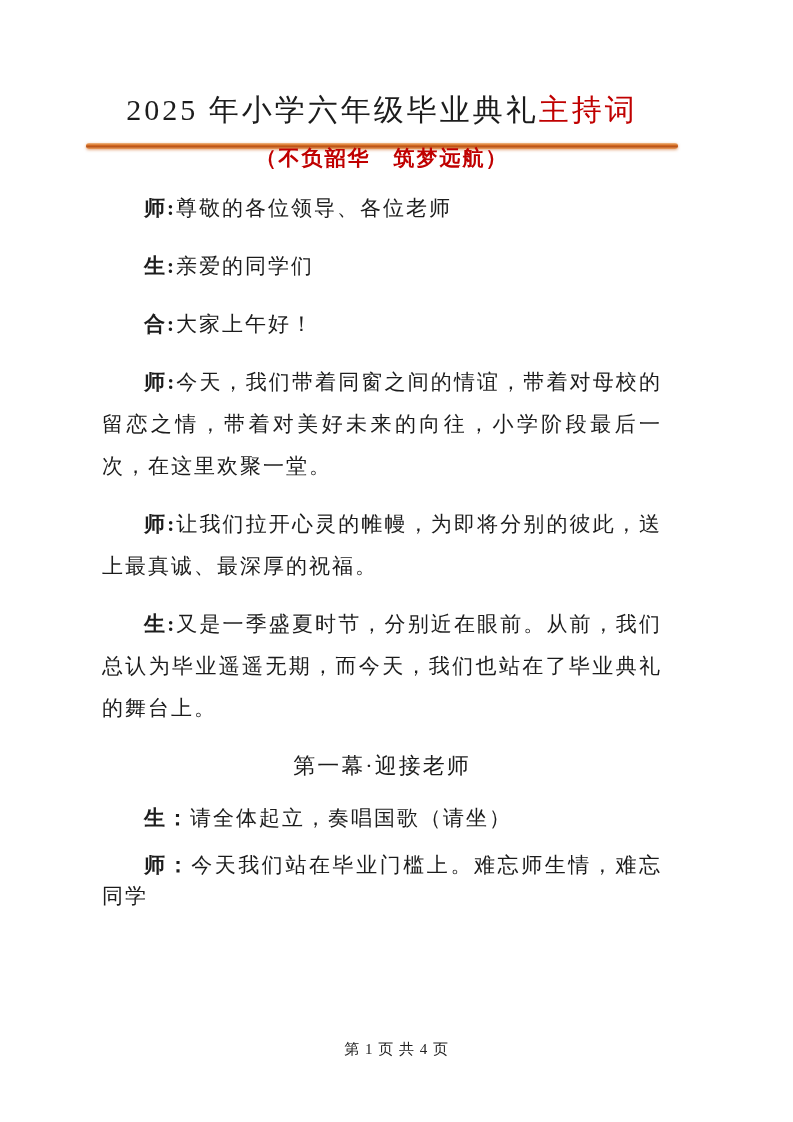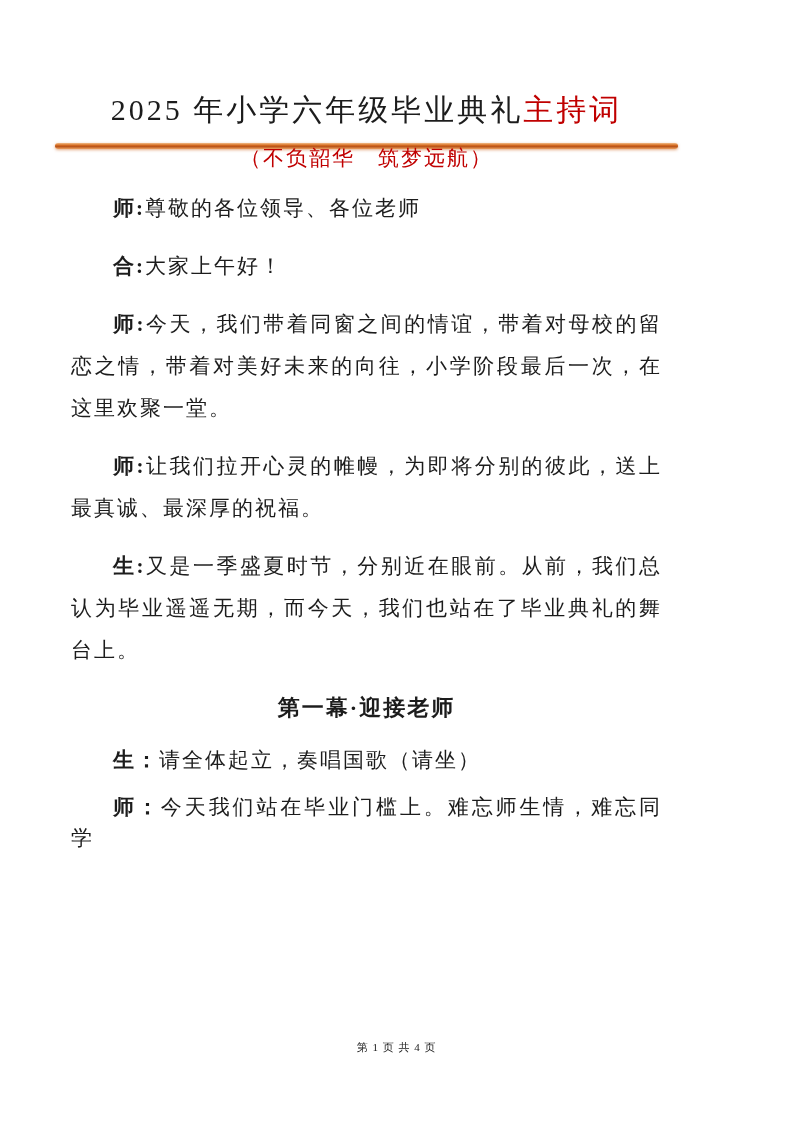--- a/index.html
+++ b/index.html
@@ -7,21 +7,21 @@
     padding: 0;
     background: #ffffff;
   }
   .page {
     position: relative;
     width: 793px;
     height: 1122px;
     margin: 0 auto;
     background: #ffffff;
     box-sizing: border-box;
-    padding: 90px 115px 0 55px;
+    padding: 90px 115px 0 86px;
     font-family: "Liberation Serif", "DejaVu Serif", serif;
     color: #1c1c1c;
     overflow: hidden;
   }
   .title {
     margin: 0;
     text-align: center;
     font-size: 30px;
     line-height: 40px;
     font-weight: normal;
@@ -37,21 +37,21 @@
     margin-top: 13px;
     border-radius: 3px;
     background: linear-gradient(180deg, #f2bb86 0%, #d2691e 40%, #b8541a 60%, #eda express 100%);
     background: linear-gradient(180deg, #f2bb86 0%, #d2691e 40%, #b8541a 60%, #eda05f 100%);
     box-shadow: 0 1px 3px rgba(205, 100, 30, 0.55);
   }
   .subtitle {
     margin-top: -4px;
     text-align: center;
     color: #c00000;
-    font-weight: normal;
+    font-weight: bold;
     font-size: 21px;
     line-height: 26px;
     letter-spacing: 2px;
     position: relative;
   }
   .doc-body {
     margin-top: 12px;
   }
   .doc-body p {
     margin: 16px;
@@ -65,48 +65,49 @@
   .doc-body p .speaker {
     font-weight: bold;
   }
   
   .doc-body > *:nth-last-child(-n+2) {
     line-height: 31px;
   }
   .section-heading {
     font-size: 22px;
     line-height: 42px;
-    font-weight: bold;
+    font-weight: normal;
     text-align: center;
     letter-spacing: 2px;
   }
   .footer {
     position: absolute;
     left: 0;
     right: 0;
     top: 1040px;
     text-align: center;
-    font-size: 11px;
+    font-size: 15px;
     letter-spacing: 1px;
     color: #222;
   }
 </style>
 </head>
 <body>
 
 <div class="page">
 
   <h1 class="title"><span>2025 年小学六年级毕业典礼</span><span class="red">主持词</span></h1>
 
   <div class="rule"></div>
 
   <div class="subtitle">（不负韶华　筑梦远航）</div>
 
   <div class="doc-body">
       <p><span class="speaker">师:</span>尊敬的各位领导、各位老师</p>
+      <p><span class="speaker">生:</span>亲爱的同学们</p>
       <p><span class="speaker">合:</span>大家上午好！</p>
       <p><span class="speaker">师:</span>今天，我们带着同窗之间的情谊，带着对母校的留恋之情，带着对美好未来的向往，小学阶段最后一次，在这里欢聚一堂。</p>
       <p><span class="speaker">师:</span>让我们拉开心灵的帷幔，为即将分别的彼此，送上最真诚、最深厚的祝福。</p>
       <p><span class="speaker">生:</span>又是一季盛夏时节，分别近在眼前。从前，我们总认为毕业遥遥无期，而今天，我们也站在了毕业典礼的舞台上。</p>
       <div class="section-heading">第一幕·迎接老师</div>
       <p><span class="speaker">生：</span>请全体起立，奏唱国歌（请坐）</p>
       <p><span class="speaker">师：</span>今天我们站在毕业门槛上。难忘师生情，难忘同学</p>
     </div>
 
   <div class="footer">第 1 页 共 4 页</div>

